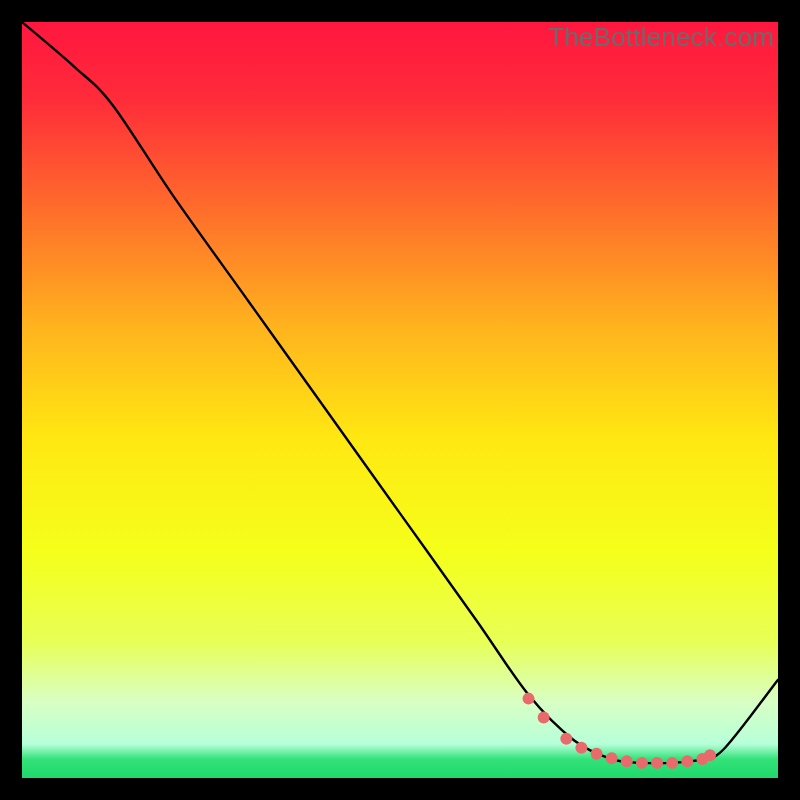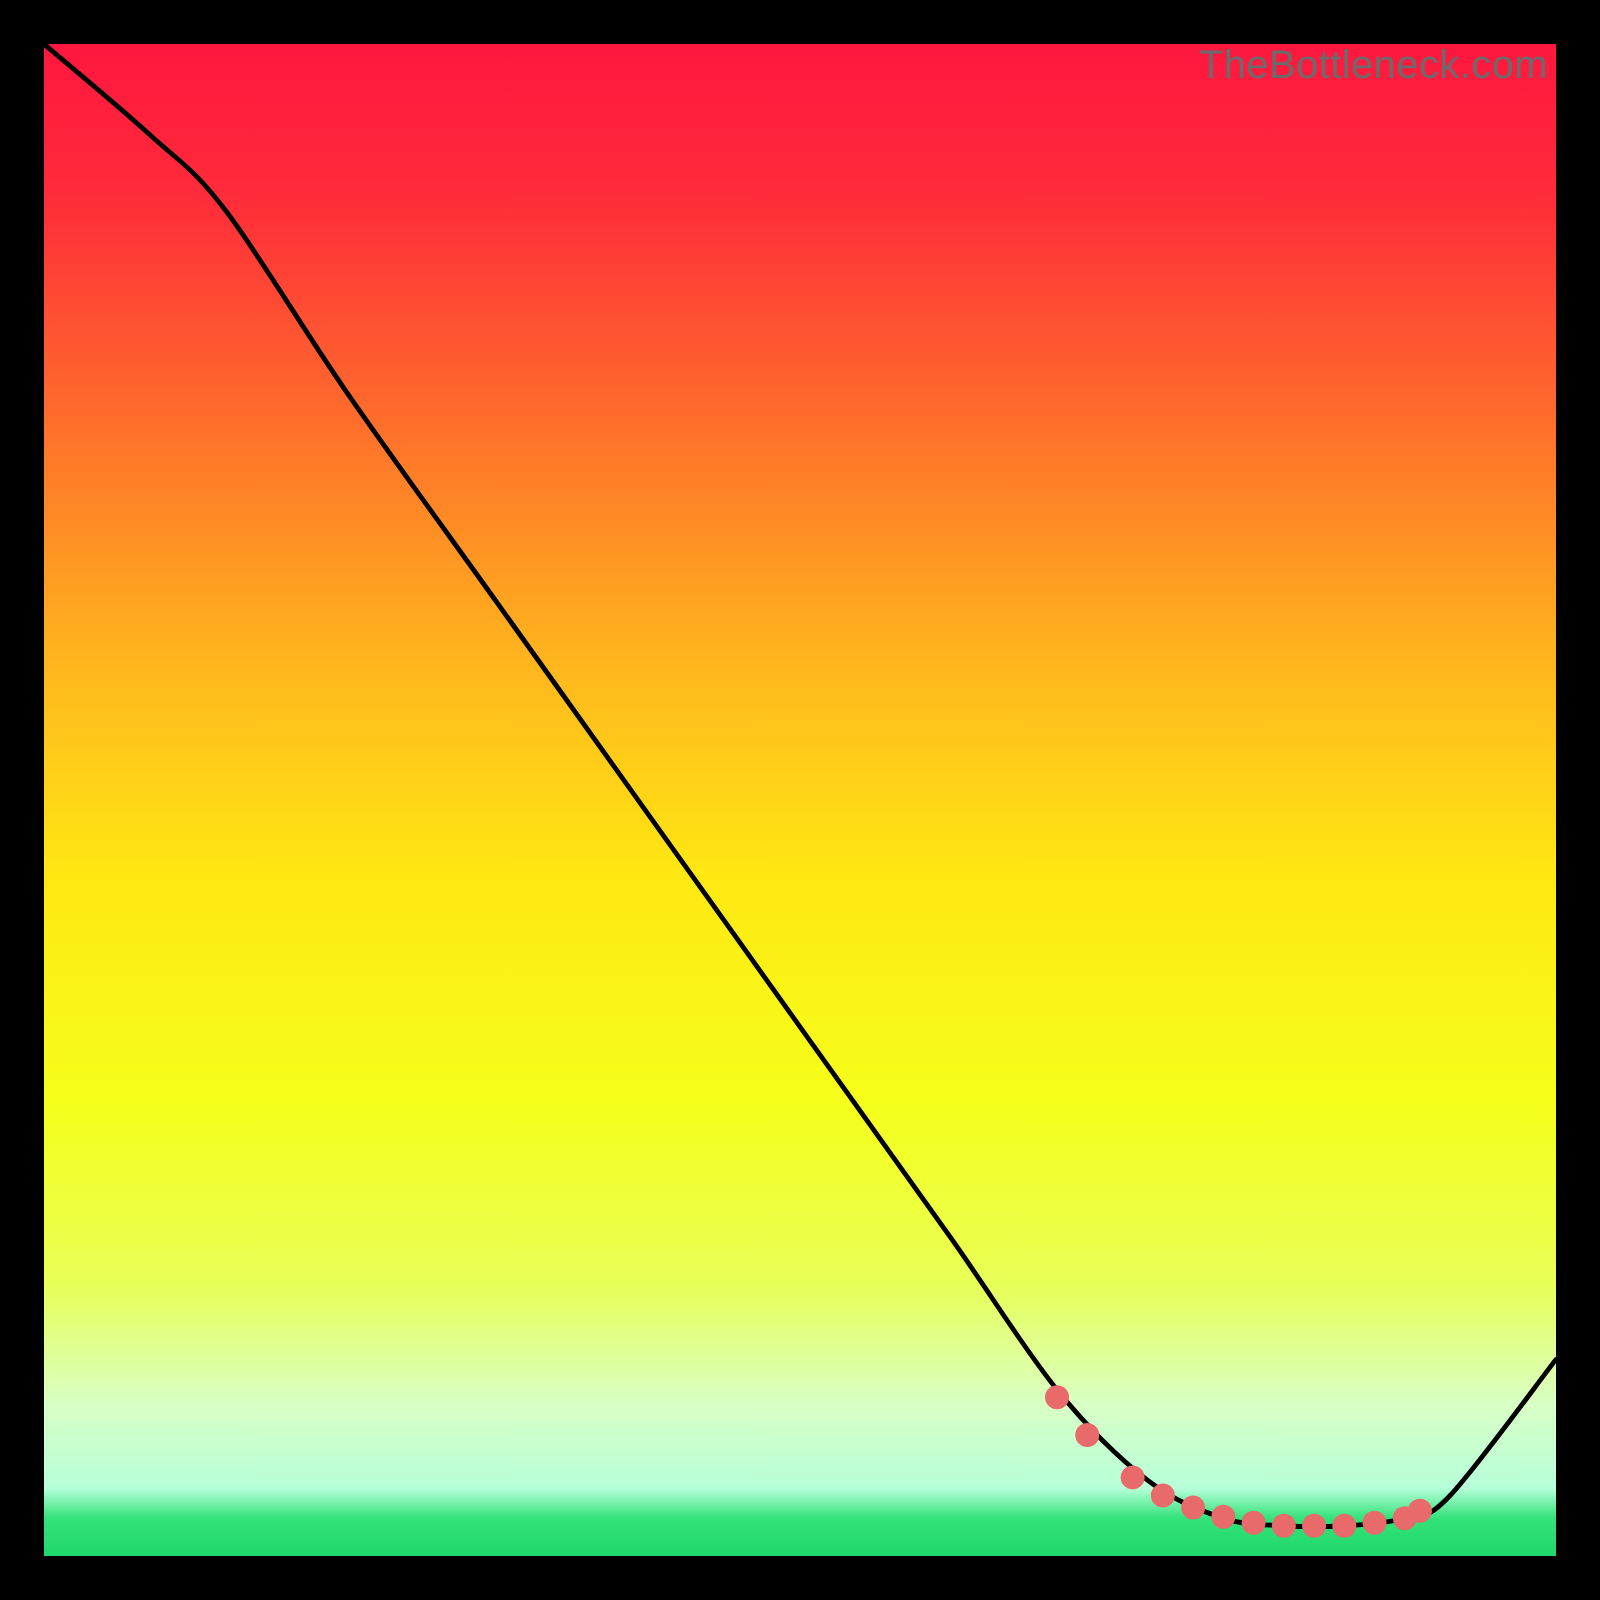--- a/index.html
+++ b/index.html
@@ -24,21 +24,21 @@
     left: 0;
     top: 0;
     width: 756px;
     height: 756px;
   }
   .watermark {
     position: absolute;
     top: 0;
     right: 4px;
     color: #6b6b6b;
-    font-size: 20px;
+    font-size: 26px;
     font-weight: 500;
     letter-spacing: 0.2px;
   }
   svg {
     display: block;
   }
 </style>
 </head>
 <body>
 

